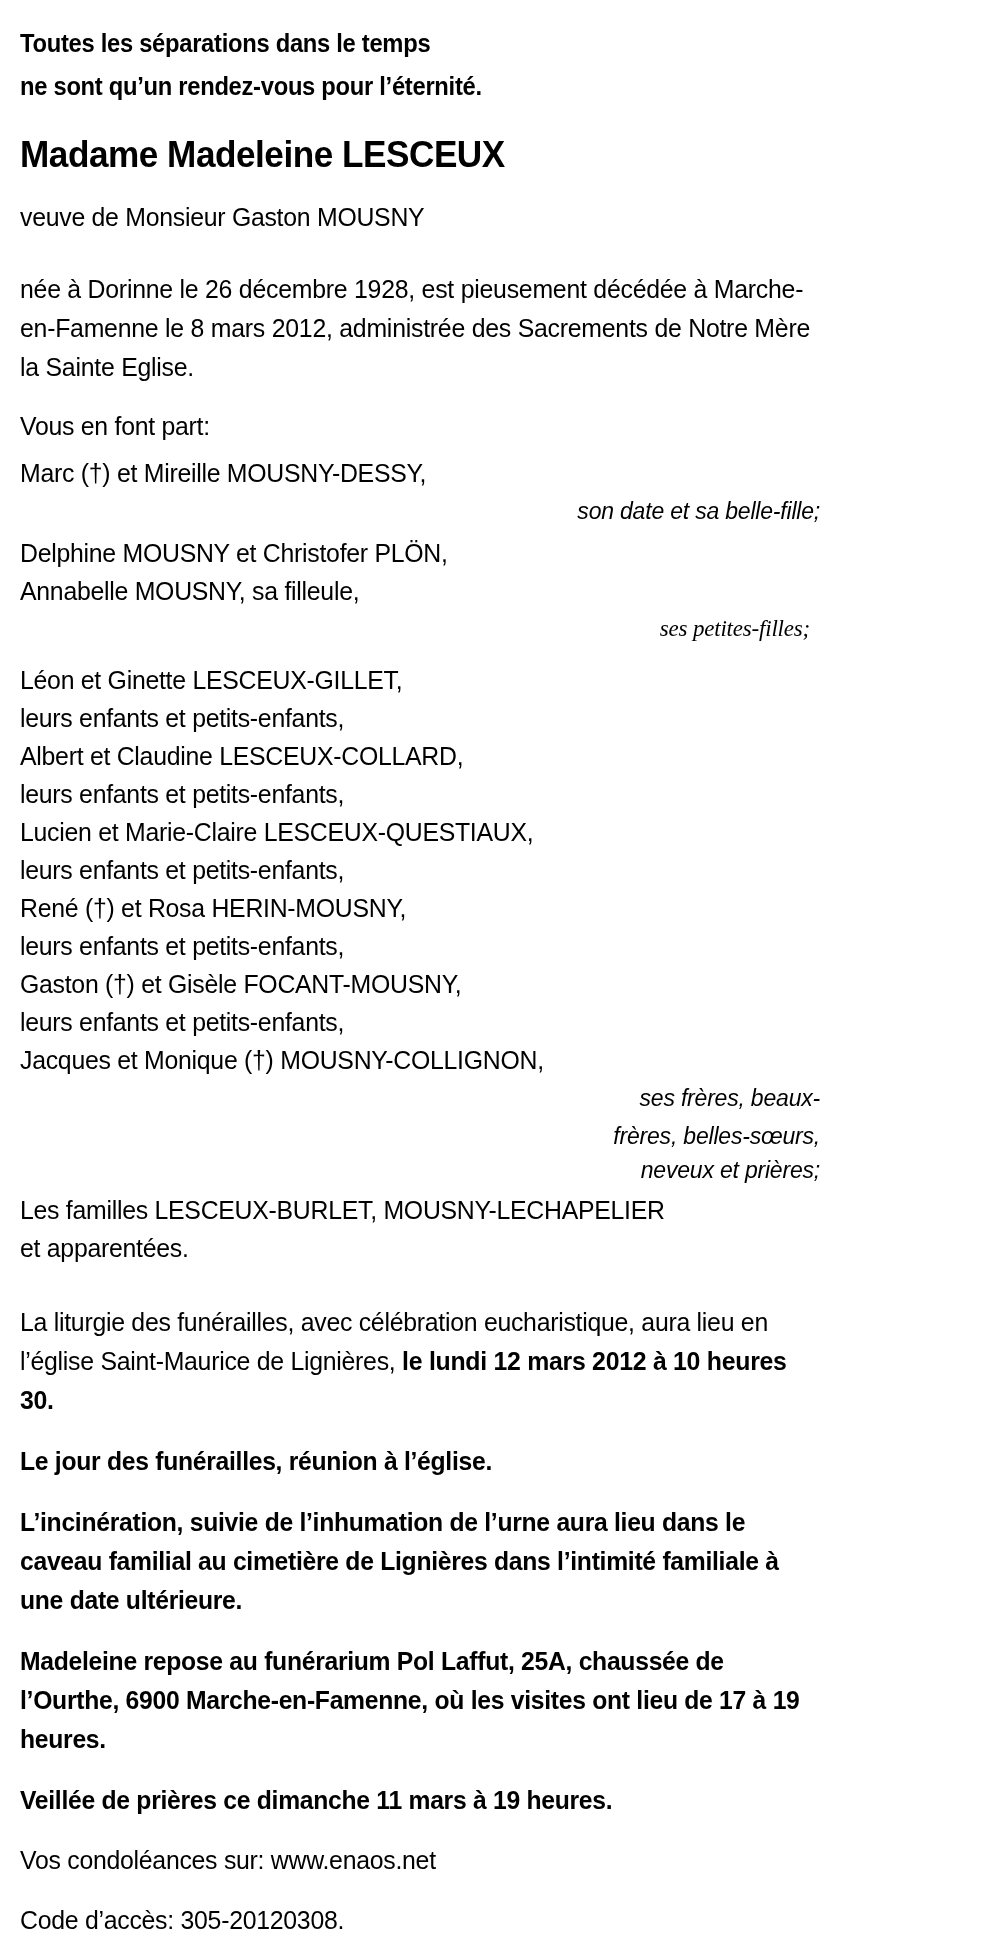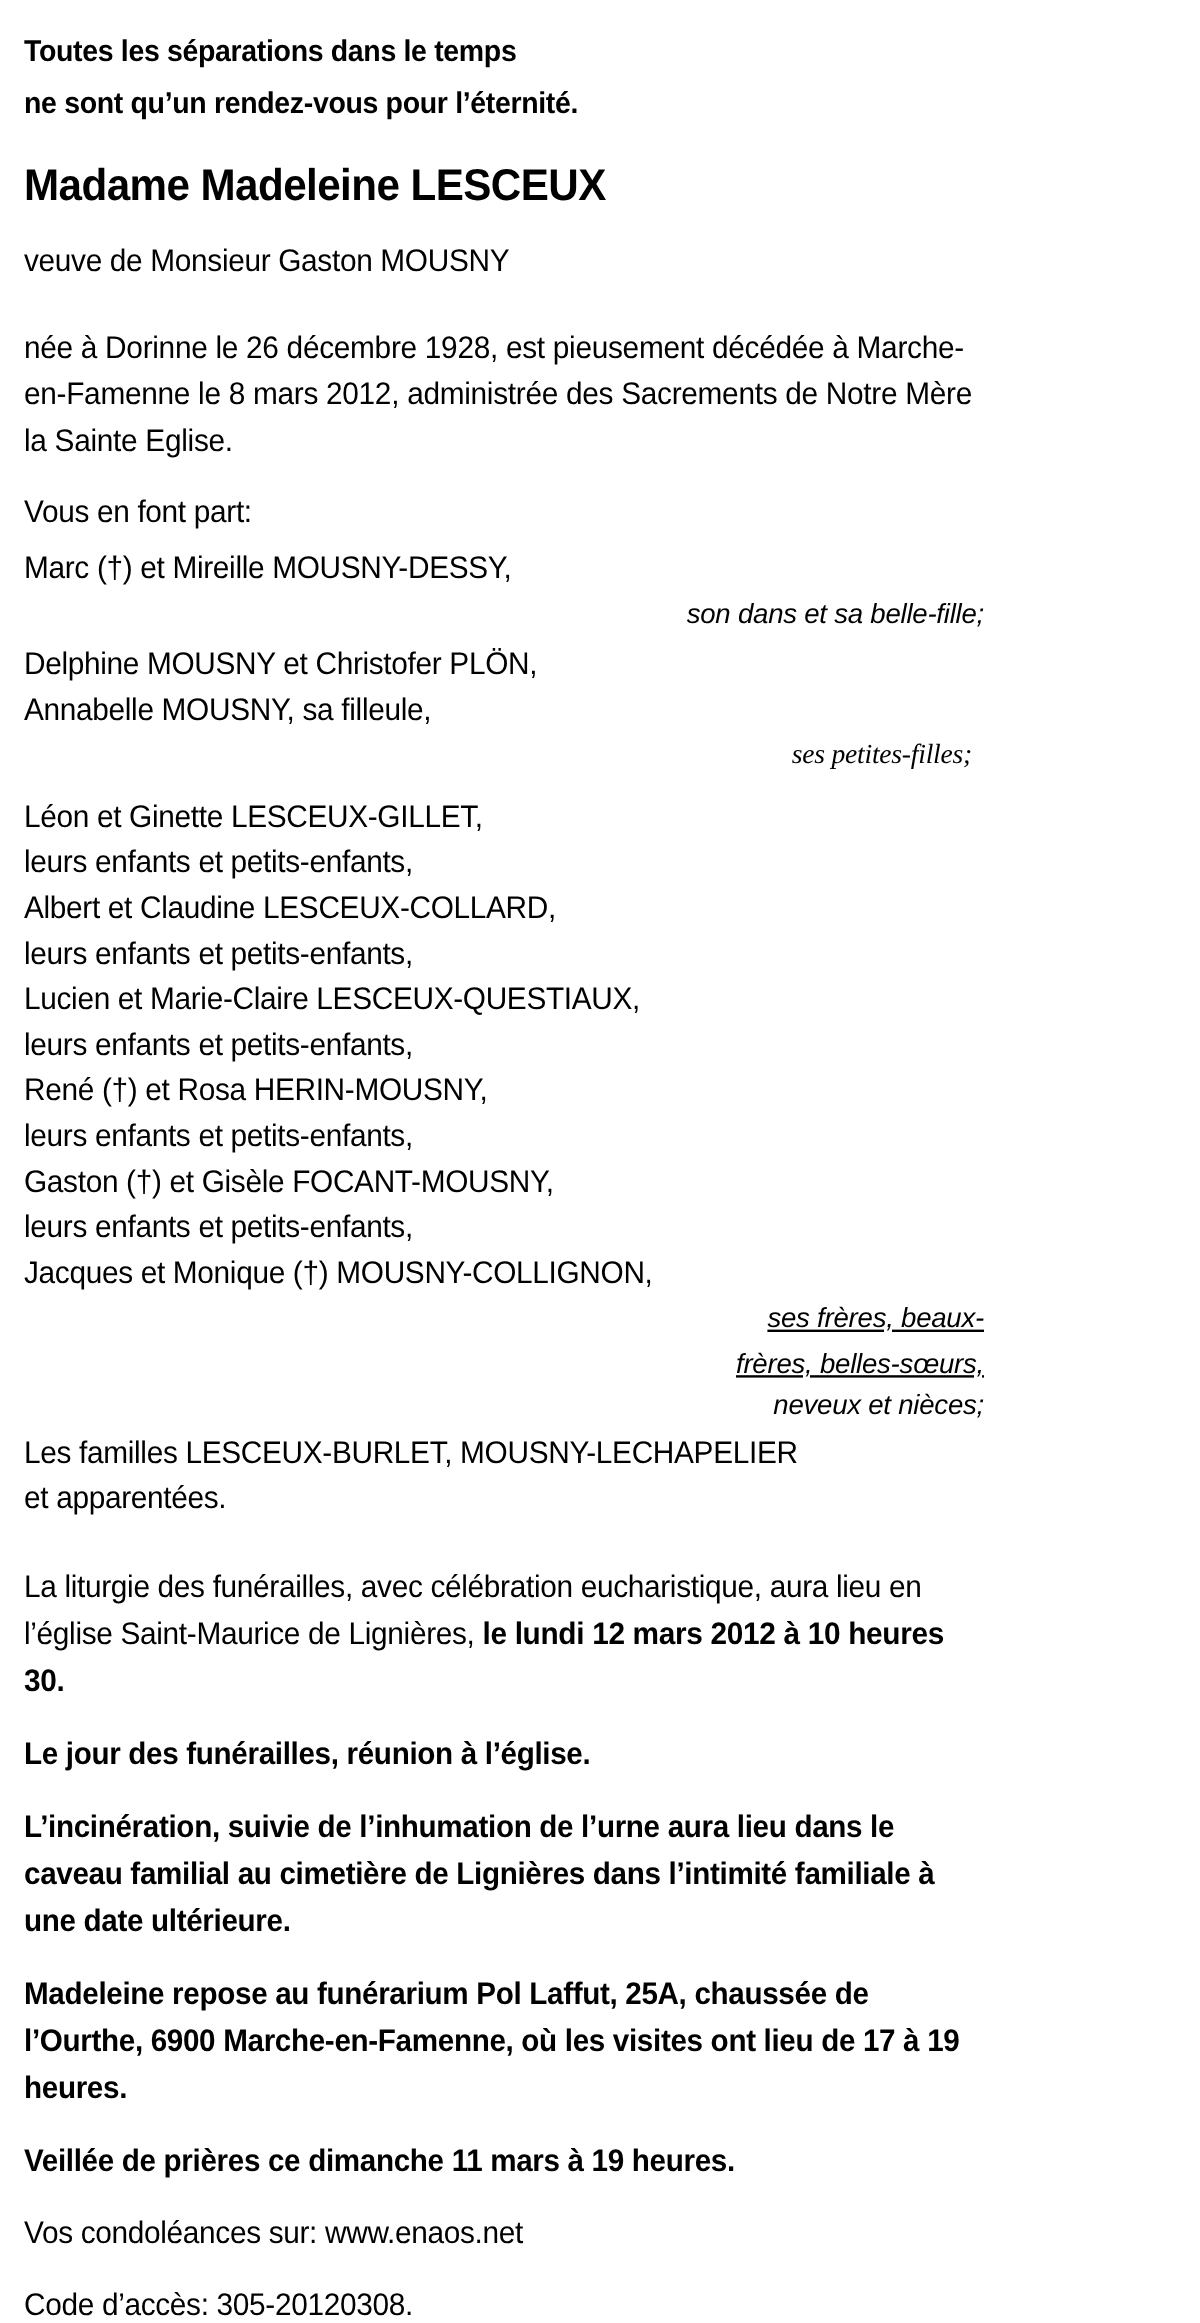--- a/index.html
+++ b/index.html
@@ -101,21 +101,20 @@
     text-align: right;
     font-style: italic;
     font-size: 23px;
     line-height: 38px;
     letter-spacing: -0.2px;
   }
   .relation-wrap.w-sib {
     width: 230px;
     margin-left: 570px;
     line-height: 38px;
-    text-decoration: underline;
   }
   .relation-wrap.w-nn {
     width: 400px;
     margin-left: 400px;
     line-height: 30px;
   }
   .relation-wrap.single {
     width: 790px;
     margin-left: 0;
     font-family: Liberation Serif, serif;
@@ -176,21 +175,21 @@
     <div class="deceased-name">Madame Madeleine LESCEUX</div>
 
     <div class="spouse-line">veuve de Monsieur Gaston MOUSNY</div>
 
     <div class="birth-para">née à Dorinne le 26 décembre 1928, est pieusement décédée à Marche-en-Famenne le 8 mars 2012, administrée des Sacrements de Notre Mère la Sainte Eglise.</div>
 
     <div class="announce-line">Vous en font part:</div>
 
     <div class="fam-group">
       <div class="fam-line">Marc (†) et Mireille MOUSNY-DESSY,</div>
-      <div class="relation-wrap">son dans et sa belle-fille;</div>
+      <div class="relation-wrap">son date et sa belle-fille;</div>
     </div>
 
     <div class="fam-group">
       <div class="fam-line">Delphine MOUSNY et Christofer PLÖN,</div>
       <div class="fam-line">Annabelle MOUSNY, sa filleule,</div>
       <div class="relation-wrap single">ses petites-filles;</div>
     </div>
 
     <div class="fam-group tight">
       <div class="fam-line">Léon et Ginette LESCEUX-GILLET,</div>
@@ -198,21 +197,21 @@
       <div class="fam-line">Albert et Claudine LESCEUX-COLLARD,</div>
       <div class="fam-line">leurs enfants et petits-enfants,</div>
       <div class="fam-line">Lucien et Marie-Claire LESCEUX-QUESTIAUX,</div>
       <div class="fam-line">leurs enfants et petits-enfants,</div>
       <div class="fam-line">René (†) et Rosa HERIN-MOUSNY,</div>
       <div class="fam-line">leurs enfants et petits-enfants,</div>
       <div class="fam-line">Gaston (†) et Gisèle FOCANT-MOUSNY,</div>
       <div class="fam-line">leurs enfants et petits-enfants,</div>
       <div class="fam-line">Jacques et Monique (†) MOUSNY-COLLIGNON,</div>
       <div class="relation-wrap w-sib">ses frères, beaux-frères, belles-sœurs,</div>
-      <div class="relation-wrap w-nn">neveux et nièces;</div>
+      <div class="relation-wrap w-nn">neveux et prières;</div>
     </div>
 
     <div class="families-block">
       <div>Les familles LESCEUX-BURLET, MOUSNY-LECHAPELIER</div>
       <div>et apparentées.</div>
     </div>
 
     <div class="funeral-para"><span>La liturgie des funérailles, avec célébration eucharistique, aura lieu en l’église Saint-Maurice de Lignières, </span><b>le lundi 12 mars 2012 à 10 heures 30.</b></div>
 
     <div class="bold-para">Le jour des funérailles, réunion à l’église.</div>

